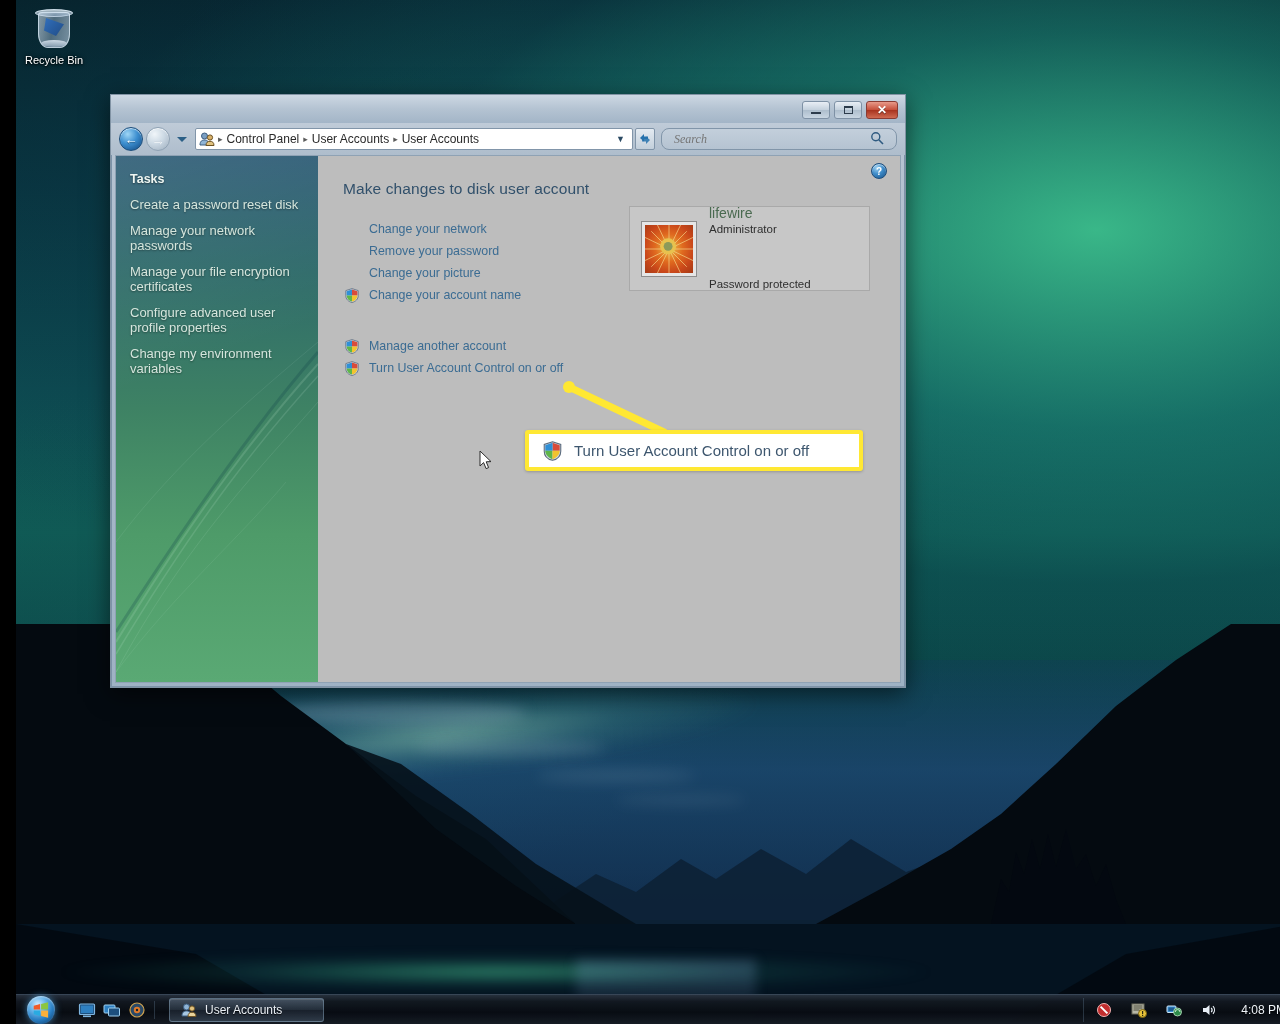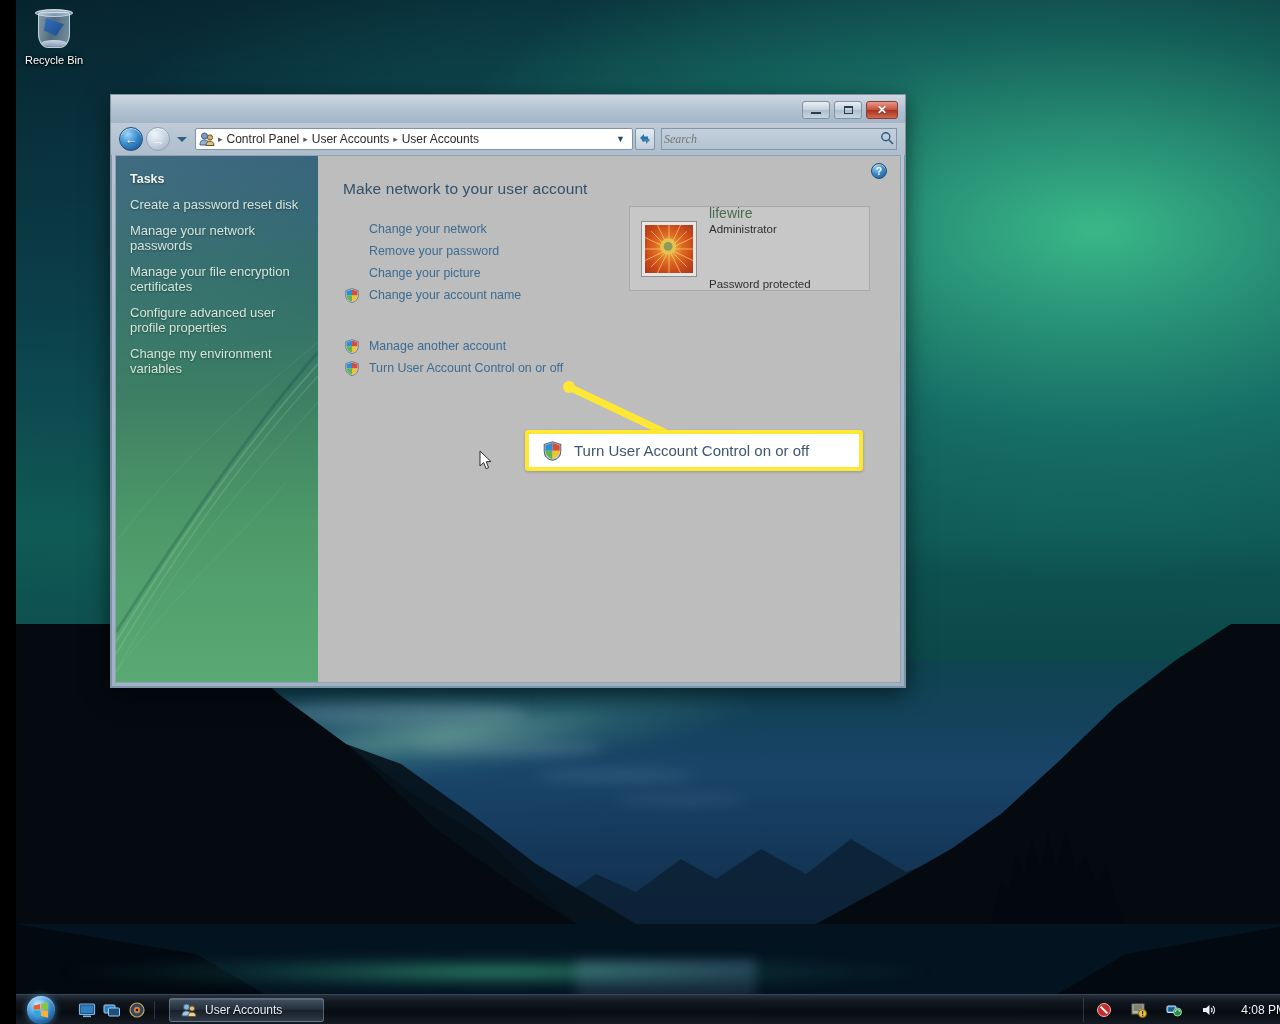--- a/index.html
+++ b/index.html
@@ -167,22 +167,22 @@
   .ab-caret{ margin-left:auto; color:#2b4a63; font-size:9px; padding-right:4px; cursor:pointer;}
   .refreshbtn{
     margin-left:2px; width:20px; height:22px; border:1px solid #8195a9; border-radius:2px;
     background:linear-gradient(180deg,#e3eaf1,#c2cfdb);
     display:flex;align-items:center;justify-content:center; cursor:pointer;
     color:#1d5a8e; font-size:12px; font-weight:bold;
   }
   .searchbox{
     margin-left:6px; flex:1; height:22px; min-width:0;
     background:linear-gradient(180deg,#c3cfdb,#b5c3d1);
-    border:1px solid #8195a9; border-radius:0;
-    display:flex; align-items:center; padding:0 2px;
+    border:1px solid #8195a9; border-radius:8px;
+    display:flex; align-items:center; padding:0 12px;
   }
   .searchbox input{
     flex:1; min-width:0; border:0; outline:0; background:transparent;
     font-family:"Liberation Serif", serif; font-style:italic; font-size:12px; color:#4a5a6a;
   }
   .search-icon{ color:#2e5a80; font-size:13px; }
 
   .win-body{
     position:absolute; left:4px; top:60px; right:4px; bottom:4px;
     background:#c0c0c0;
@@ -433,21 +433,21 @@
           <div class="sb-item">Manage your network passwords</div>
           <div class="sb-item">Manage your file encryption certificates</div>
           <div class="sb-item">Configure advanced user profile properties</div>
           <div class="sb-item">Change my environment variables</div>
         </div>
       </div>
 
       <div class="content">
         <div class="help-btn">?</div>
 
-        <div class="page-head">Make network to your user account</div>
+        <div class="page-head">Make changes to disk user account</div>
 
         <div class="acct-card">
           <div class="acct-pic">
             <svg class="rays" viewBox="0 0 54 54">
               <g stroke="#f6d98c" stroke-width="1" opacity=".75">
                 <line x1="27" y1="27" x2="27" y2="0"></line>
                   <line x1="27" y1="27" x2="54" y2="27"></line>
                 <line x1="27" y1="27" x2="27" y2="54"></line>
                   <line x1="27" y1="27" x2="0" y2="27"></line>
                 <line x1="27" y1="27" x2="47" y2="7"></line>

